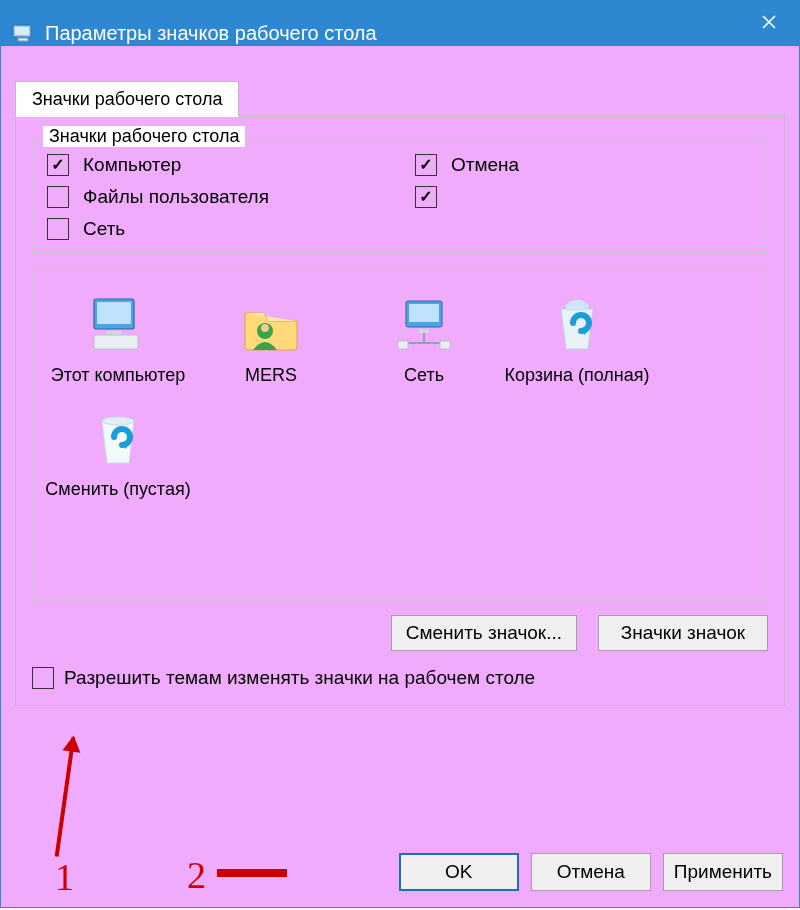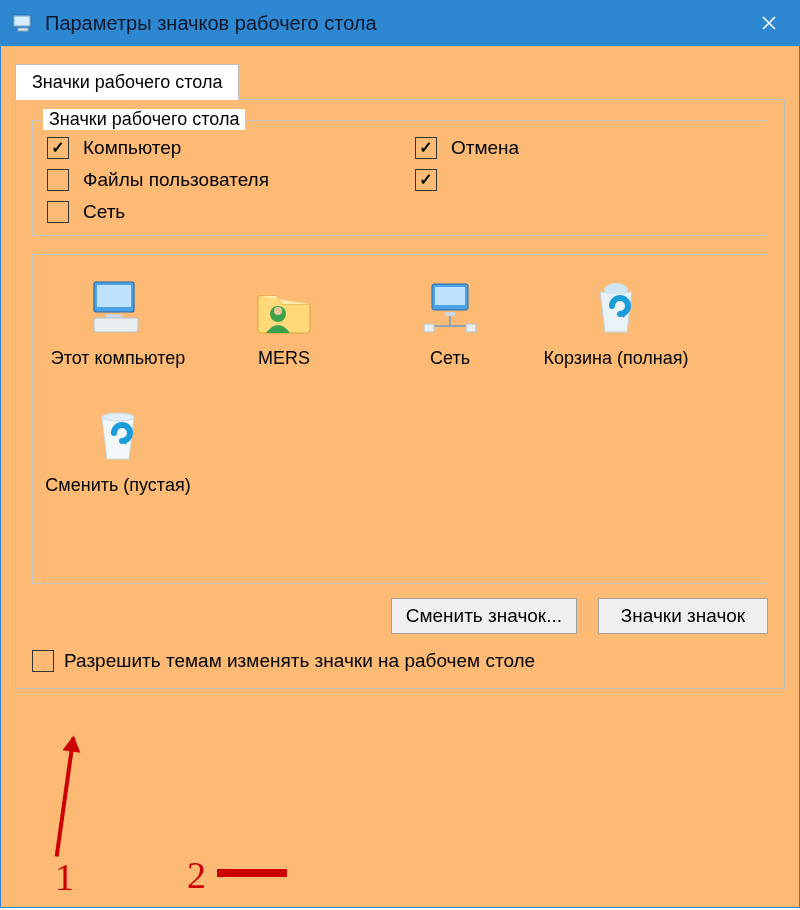--- a/index.html
+++ b/index.html
@@ -9,45 +9,45 @@
     font-size: 17px;
     background: #fff;
     color: #000;
     width: 800px;
     height: 910px;
     position: relative;
     overflow: hidden;
   }
   .titlebar {
     background: #2E88D1;
-    color: #0f172a;
+    color: #ffffff;
     height: 46px;
     display: flex;
-    align-items: center;
+    align-items: flex-end;
     padding: 0 0 0 10px;
     border: 1px solid #2E88D1;
   }
   .titlebar .app-icon {
     width: 24px; height: 24px;
     margin-right: 10px;
     display:flex;align-items:center;justify-content:center;
   }
   .titlebar .title { font-size: 20px; font-weight: 400; flex:1;}
   .titlebar .close {
     width: 60px; height: 46px;
     display:flex;align-items:center;justify-content:center;
     font-size: 20px;
   }
   .window-body {
     border: 1px solid #2E88D1;
     border-top: none;
-    padding: 14px 14px 10px 14px;
+    padding: 31px 14px 10px 14px;
     height: 862px;
     position: relative;
-    background:#fdba74;
+    background:#f0abfc;
   }
   .tabstrip {
     display:flex;
     align-items:flex-end;
     position:relative;
     height:40px;
   }
   .tab {
     border: 1px solid #bdbdbd;
     border-bottom: 1px solid #fff;
@@ -94,21 +94,21 @@
   }
   .icon-panel {
     border:1px solid #c8c8c8;
     padding: 18px 10px 10px 10px;
     height: 330px;
   }
   .icon-grid {
     display:flex;
     flex-wrap:wrap;
     align-content:flex-start;
-    gap: 16px;
+    gap: 3px;
   }
   .icon-item {
     width: 150px;
     text-align:center;
     font-size:18px;
     line-height:1.25;
     padding-bottom:14px;
   }
   .icon-item .glyph {
     height:70px;
@@ -302,19 +302,24 @@
       <button class="btn">Значки значок</button>
     </div>
 
     <div class="allow-row">
       <span class="chk-box"></span>
       <span>Разрешить темам изменять значки на рабочем столе</span>
     </div>
 
   </div>
 
+  <div class="dialog-btns">
+    <button class="btn ok">OK</button>
+    <button class="btn">Отмена</button>
+    <button class="btn">Применить</button>
+  </div>
 
   <div class="arrow1"></div>
   <div class="anno1">1</div>
   <div class="arrow2"></div>
   <div class="anno2">2</div>
 
 </div>
 
 </body></html>

